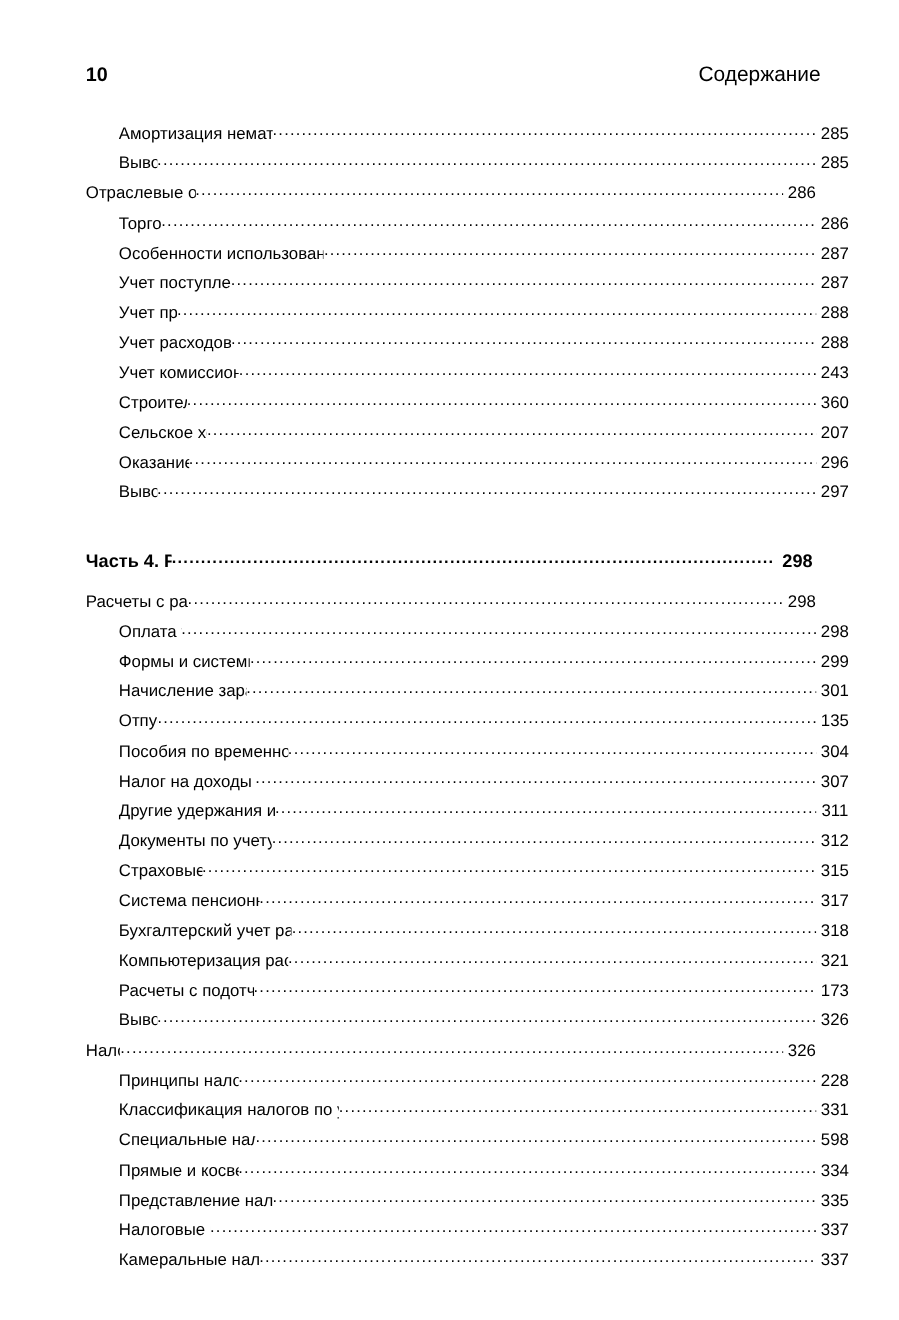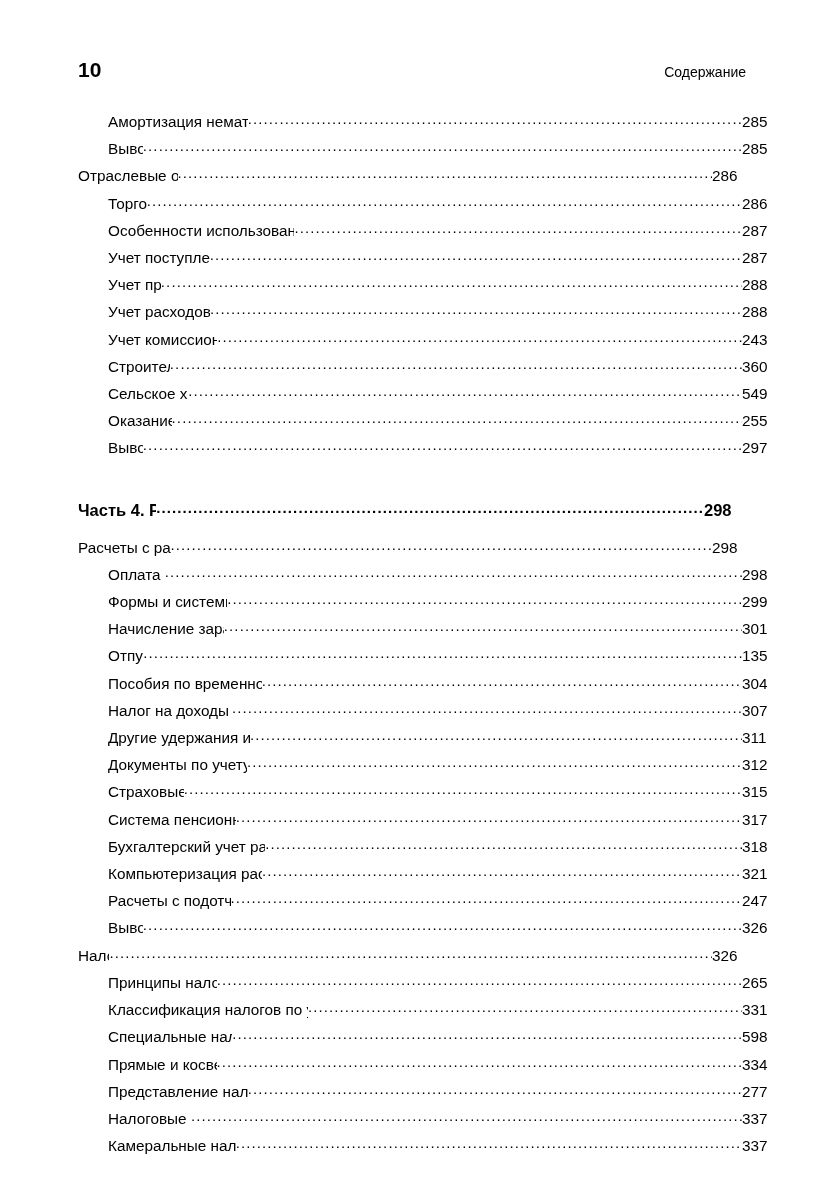--- a/index.html
+++ b/index.html
@@ -26,26 +26,26 @@
   .header {
     position: absolute;
     left: 78px;
     top: 58px;
     width: 668px;
     display: flex;
     align-items: baseline;
     justify-content: space-between;
   }
   .page-number {
-    font-size: 21px;
+    font-size: 18px;
     font-weight: bold;
     letter-spacing: 0px;
   }
   .header-title {
-    font-size: 14px;
+    font-size: 19px;
     font-weight: normal;
   }
   .toc {
     position: absolute;
     left: 78px;
     top: 108px;
     width: 668px;
   }
   .toc-entry {
     display: flex;
@@ -66,21 +66,21 @@
     position: relative;
     top: -3px;
     letter-spacing: 1.1px;
     font-size: 15px;
   }
   .toc-entry .dots::after {
     content: "...........................................................................................................................................................................................";
   }
   .toc-entry .pageno {
     flex: 0 0 auto;
-    text-align: left;
+    text-align: center;
     min-width: 34px;
   }
   
   .lvl0 { padding-left: 0px; }
   .lvl1 { padding-left: 30px; }
 
   .part {
     font-weight: bold;
     font-size: 16.5px;
     line-height: 29px;
@@ -148,26 +148,26 @@
         <span class="pageno">243</span>
       </div>
       <div class="toc-entry lvl1">
         <span class="label">Строительство </span>
         <span class="dots"></span>
         <span class="pageno">360</span>
       </div>
       <div class="toc-entry lvl1">
         <span class="label">Сельское хозяйство </span>
         <span class="dots"></span>
-        <span class="pageno">549</span>
+        <span class="pageno">207</span>
       </div>
       <div class="toc-entry lvl1">
         <span class="label">Оказание услуг </span>
         <span class="dots"></span>
-        <span class="pageno">255</span>
+        <span class="pageno">296</span>
       </div>
       <div class="toc-entry lvl1">
         <span class="label">Выводы</span>
         <span class="dots"></span>
         <span class="pageno">297</span>
       </div>
       <div class="spacer-lg"></div>
       <div class="toc-entry lvl0 part">
         <span class="label">Часть 4. Расчеты</span>
         <span class="dots"></span>
@@ -235,56 +235,56 @@
         <span class="pageno">318</span>
       </div>
       <div class="toc-entry lvl1">
         <span class="label">Компьютеризация расчетов по оплате труда </span>
         <span class="dots"></span>
         <span class="pageno">321</span>
       </div>
       <div class="toc-entry lvl1">
         <span class="label">Расчеты с подотчетными лицами</span>
         <span class="dots"></span>
-        <span class="pageno">247</span>
+        <span class="pageno">173</span>
       </div>
       <div class="toc-entry lvl1">
         <span class="label">Выводы</span>
         <span class="dots"></span>
         <span class="pageno">326</span>
       </div>
       <div class="toc-entry lvl0">
         <span class="label">Налоги</span>
         <span class="dots"></span>
         <span class="pageno">326</span>
       </div>
       <div class="toc-entry lvl1">
         <span class="label">Принципы налогообложения </span>
         <span class="dots"></span>
-        <span class="pageno">265</span>
+        <span class="pageno">228</span>
       </div>
       <div class="toc-entry lvl1">
         <span class="label">Классификация налогов по уровням государственного бюджета </span>
         <span class="dots"></span>
         <span class="pageno">331</span>
       </div>
       <div class="toc-entry lvl1">
         <span class="label">Специальные налоговые режимы </span>
         <span class="dots"></span>
         <span class="pageno">598</span>
       </div>
       <div class="toc-entry lvl1">
         <span class="label">Прямые и косвенные налоги </span>
         <span class="dots"></span>
         <span class="pageno">334</span>
       </div>
       <div class="toc-entry lvl1">
         <span class="label">Представление налоговых деклараций </span>
         <span class="dots"></span>
-        <span class="pageno">277</span>
+        <span class="pageno">335</span>
       </div>
       <div class="toc-entry lvl1">
         <span class="label">Налоговые проверки</span>
         <span class="dots"></span>
         <span class="pageno">337</span>
       </div>
       <div class="toc-entry lvl1">
         <span class="label">Камеральные налоговые проверки </span>
         <span class="dots"></span>
         <span class="pageno">337</span>

